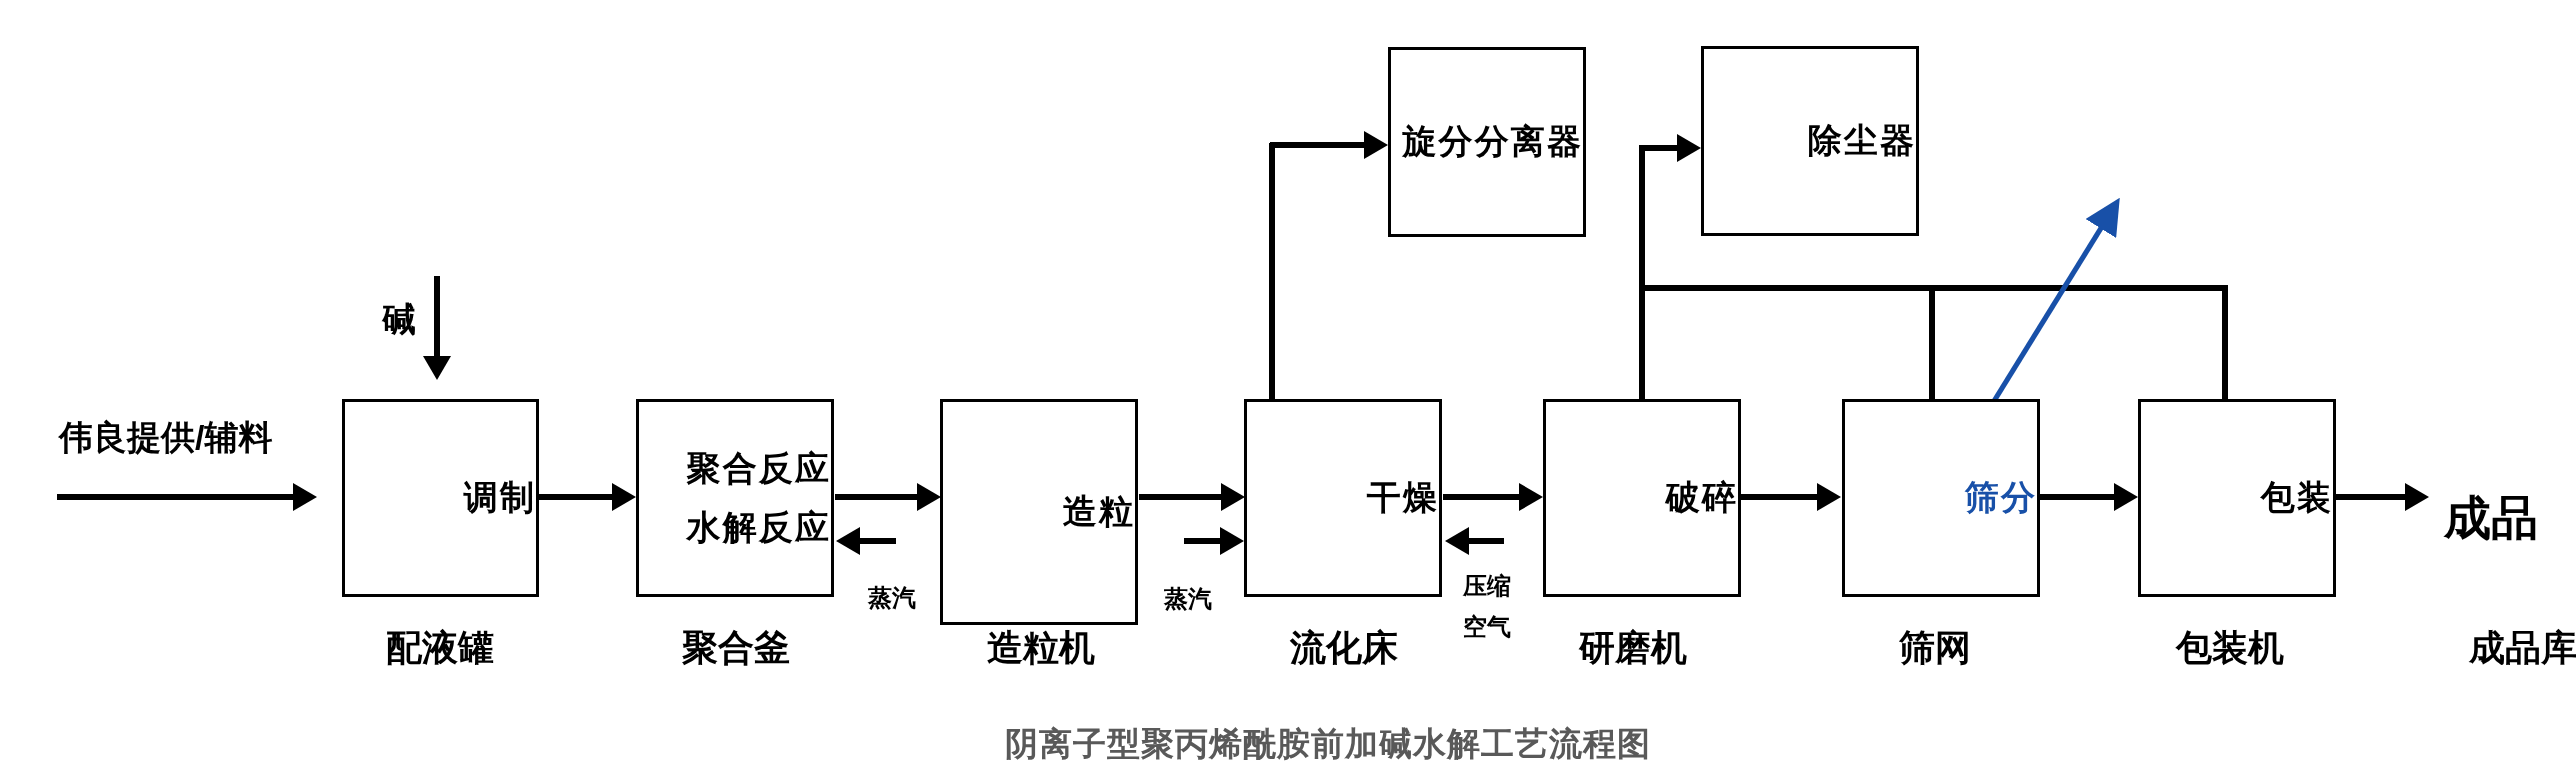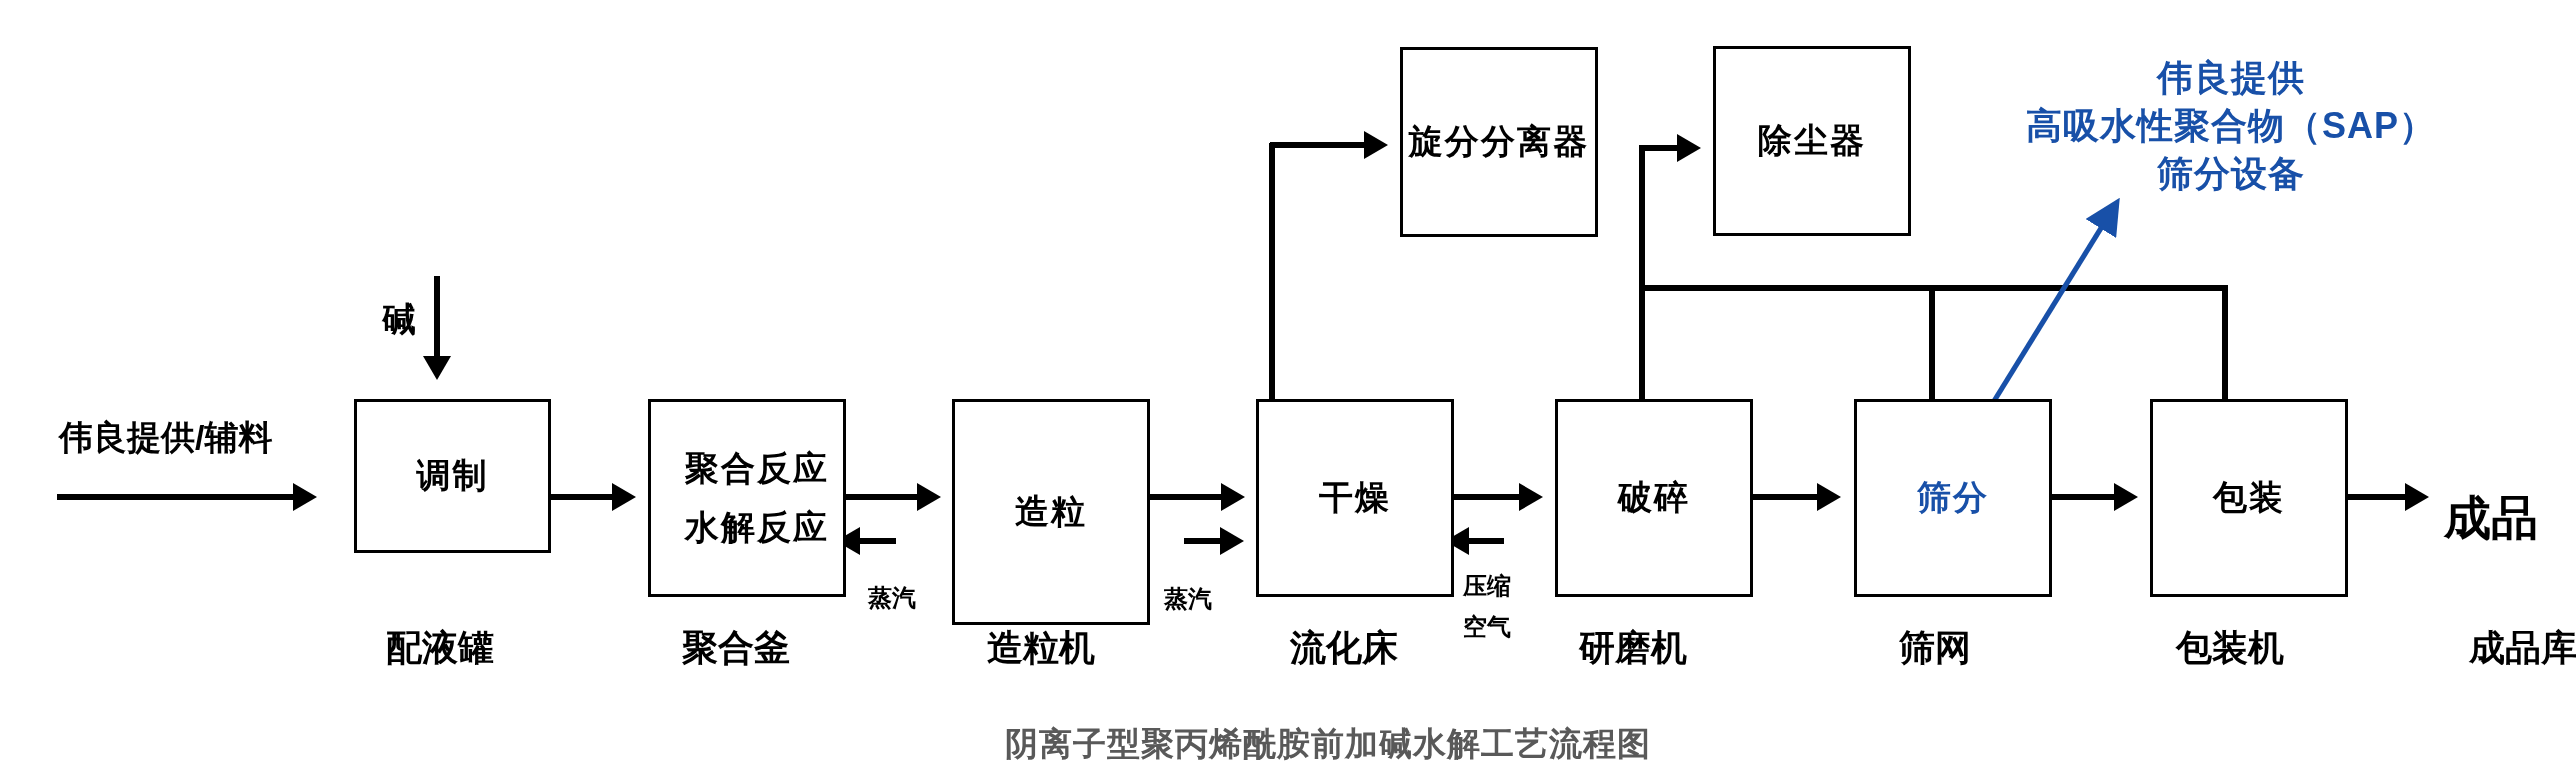--- a/index.html
+++ b/index.html
@@ -1,22 +1,22 @@
 <!DOCTYPE html>
 <html style="font-size:8.2px"><head>
 <meta charset="utf-8">
 <style>
   html,body{margin:0;padding:0;background:#ffffff;}
   body{width:2576px;height:773px;font-family:"Liberation Sans","DejaVu Sans",sans-serif;}
   #canvas{position:relative;width:2576px;height:773px;background:#ffffff;overflow:hidden;}
 
   .box{
     position:absolute;box-sizing:border-box;border:3.1px solid #000;background:#fff;
-    display:flex;align-items:center;justify-content:center;text-align:center;
-    font-size:34px;font-weight:700;color:#000;letter-spacing:2.1px;margin-left:12px;
+    display:flex;align-items:center;justify-content:flex-end;text-align:center;
+    font-size:34px;font-weight:700;color:#000;letter-spacing:2.1px;
   }
   .box .two-line span{display:block;line-height:59px;}
 
   .lbl{position:absolute;font-weight:700;color:#000;white-space:nowrap;}
   .lbl.cc{transform:translateX(-50%);}
   .equip{font-size:36px;top:624px;}
   .small-lbl{font-size:24px;}
 
   .hline,.vline{position:absolute;background:#000;}
 
@@ -73,25 +73,25 @@
       <marker id="bah" markerWidth="7" markerHeight="7" refX="5.2" refY="3.5" orient="auto" markerUnits="strokeWidth">
         <path d="M0,0 L7,3.5 L0,7 z" fill="#1850A8"></path>
       </marker>
     </defs>
     <line x1="3797" y1="897" x2="4105" y2="399" stroke="#1850A8" stroke-width="10" marker-end="url(#bah)"></line>
   </svg>
 
   <div class="box" style="left:1388px;top:47px;width:198px;height:190px;">
     <span>旋分分离器</span>
   </div>
-  <div class="box" style="left:1701px;top:46px;width:198px;height:190px;">
+  <div class="box" style="left:1701px;top:46px;width:218px;height:190px;">
     <span>除尘器</span>
   </div>
 
-  <div class="box" style="left:342px;top:399px;width:197px;height:154px;">
+  <div class="box" style="left:342px;top:399px;width:197px;height:198px;">
     <span>调制</span>
   </div>
   <div class="box" style="left:636px;top:399px;width:198px;height:198px;padding-left:20px;">
     <div class="two-line">
       <span>聚合反应</span>
       <span>水解反应</span>
     </div>
   </div>
   <div class="box" style="left:940px;top:399px;width:198px;height:226px;">
     <span>造粒</span>
@@ -121,22 +121,17 @@
 
   <div class="lbl equip cc" style="left:440px;">配液罐</div>
   <div class="lbl equip cc" style="left:736px;">聚合釜</div>
   <div class="lbl equip cc" style="left:1041px;">造粒机</div>
   <div class="lbl equip cc" style="left:1344px;">流化床</div>
   <div class="lbl equip cc" style="left:1633px;">研磨机</div>
   <div class="lbl equip cc" style="left:1935px;">筛网</div>
   <div class="lbl equip cc" style="left:2230px;">包装机</div>
   <div class="lbl equip cc" style="left:2483px;margin-left:40px;">成品库</div>
 
-  <div class="annotation" style="color:#1850A8;">
-    <div>伟良提供</div>
-    <div>高吸水性聚合物（SAP）</div>
-    <div>筛分设备</div>
-  </div>
 
   <div class="page-title" style="color:#595959;margin-left:36px;">阴离子型聚丙烯酰胺前加碱水解工艺流程图</div>
 
 </div>
 
 
 </body></html>

